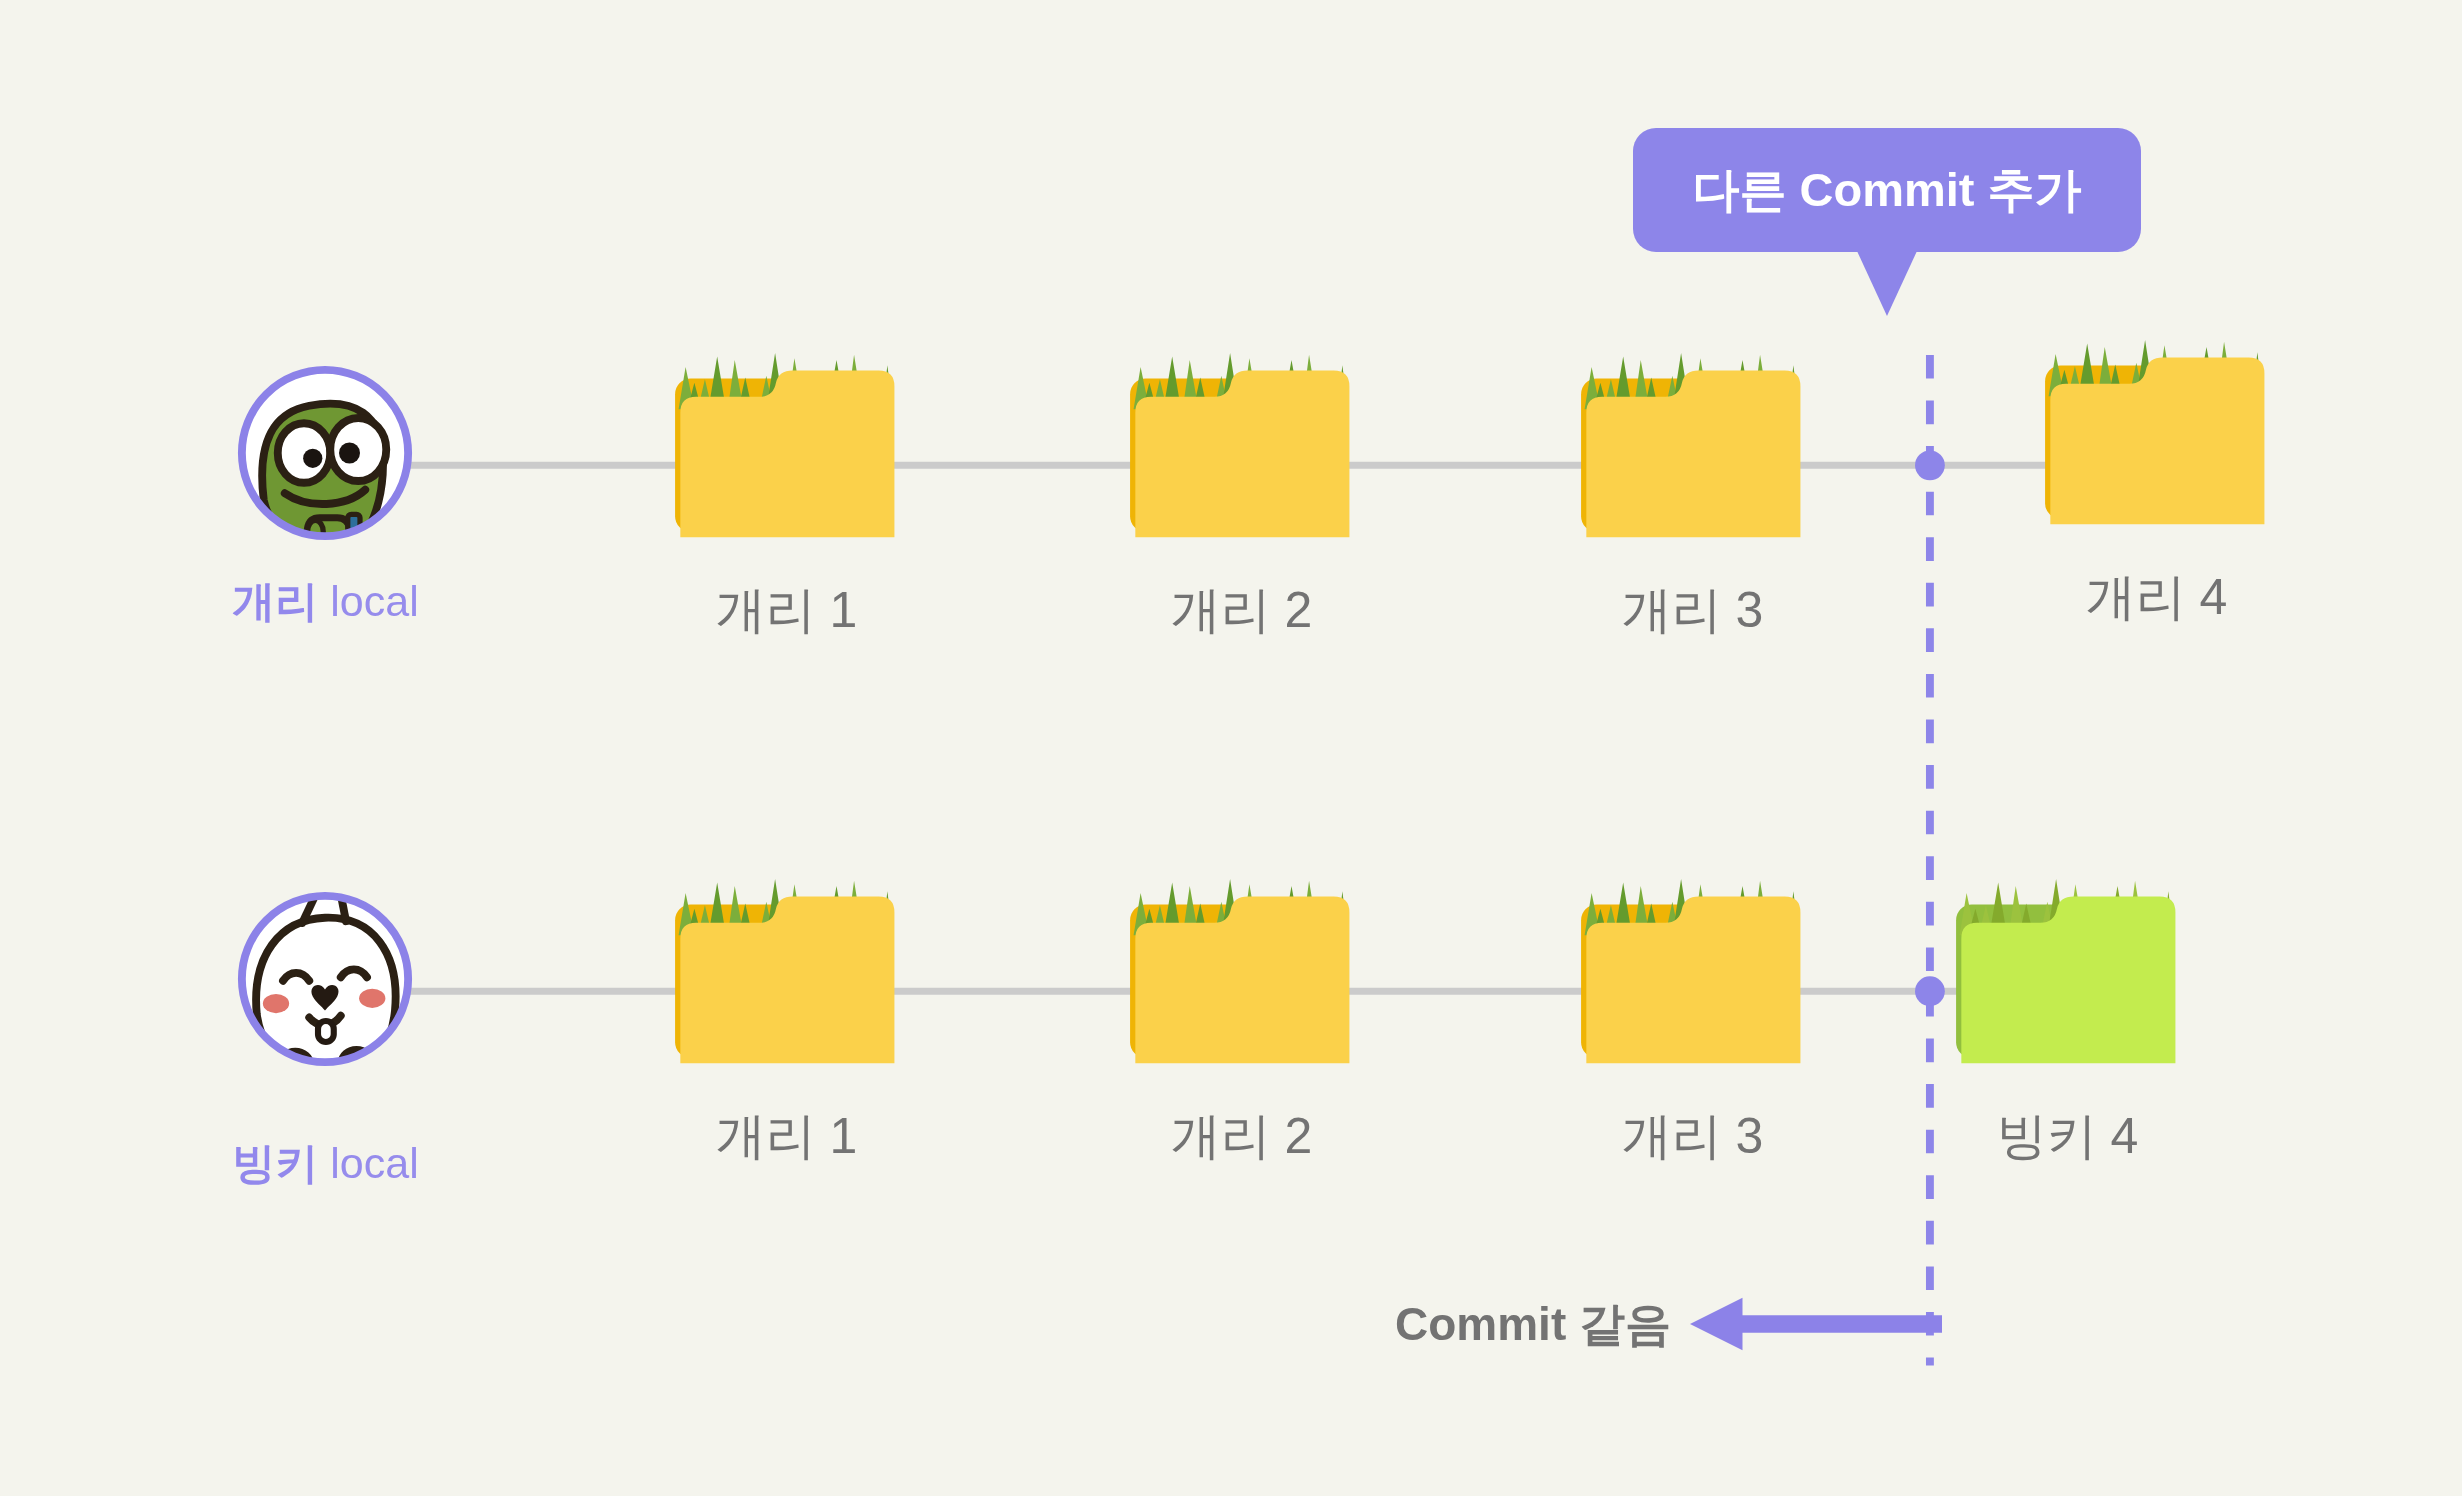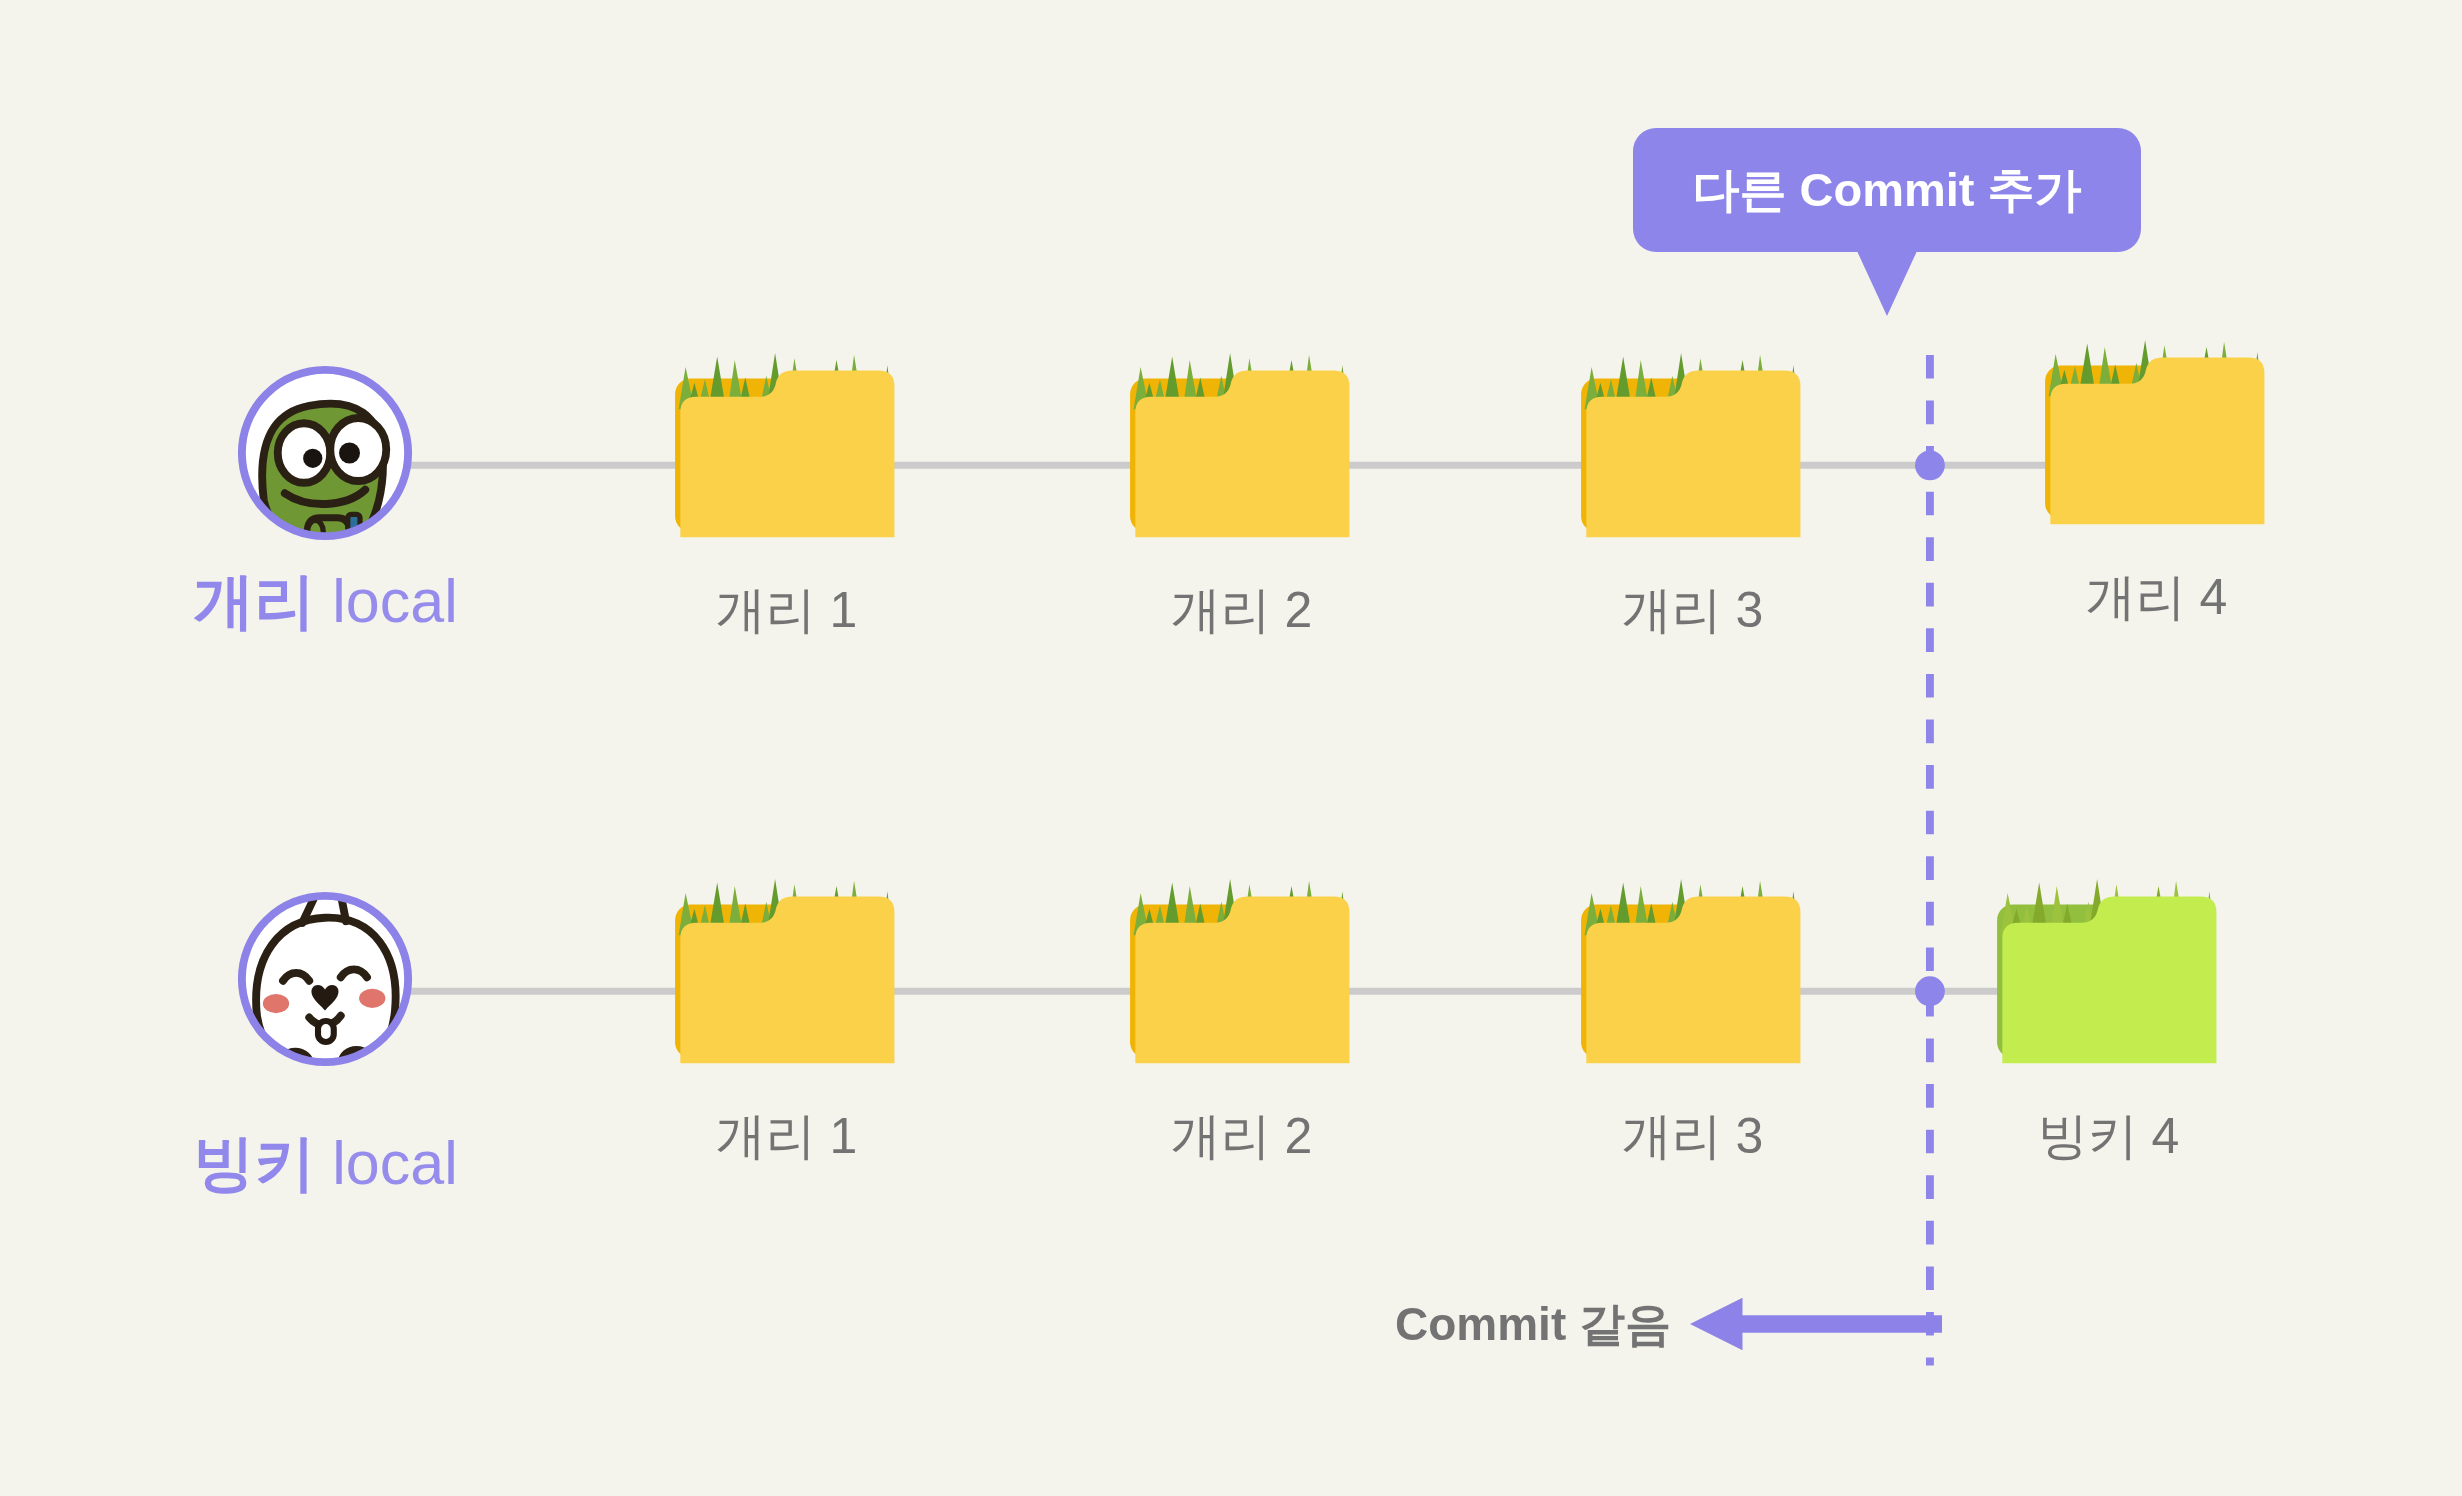--- a/index.html
+++ b/index.html
@@ -10,21 +10,21 @@
   .underlay{position:absolute;left:0;top:0;width:2462px;height:1496px;}
 
   
   .avatar{position:absolute;width:182px;height:182px;}
   .avatar--row1{left:234px;top:362px;}
   .avatar--row2{left:234px;top:888px;}
 
   
   .caption{
     position:absolute;left:45px;width:561px;height:67px;line-height:67px;
-    text-align:center;font-size:61px;color:#968CEC;white-space:nowrap;
+    text-align:center;font-size:43px;color:#968CEC;white-space:nowrap;
   }
   .caption--row1{top:568px;}
   .caption--row2{top:1094px;margin-top:36px;}
   .caption .name{font-weight:800;color:#9288EC;}
   .caption .suffix{font-weight:400;}
 
   
   .folder{position:absolute;width:223px;height:281px;}
   .folder-art{display:block;width:223px;height:186px;}
   .folder-label{
@@ -171,21 +171,21 @@
         <use href="#sym-folder"></use>
       </svg>
     <div class="folder-label">개리 2</div>
   </div>
   <div class="folder" style="left:1581px;top:879px">
     <svg class="folder-art folder--yellow" viewBox="0 0 254 212">
         <use href="#sym-folder"></use>
       </svg>
     <div class="folder-label">개리 3</div>
   </div>
-  <div class="folder" style="left:1997px;top:879px">
+  <div class="folder" style="left:1956px;top:879px">
     <svg class="folder-art folder--green" viewBox="0 0 254 212">
         <use href="#sym-folder"></use>
       </svg>
     <div class="folder-label">빙키 4</div>
   </div>
 
   <div class="commit-note">Commit 같음</div>
   <svg class="arrow-svg" viewBox="0 0 288 64">
     <rect x="56" y="22" width="232" height="20" fill="#8C82E8"></rect>
     <polygon points="0,32 60,2 60,62" fill="#8C82E8"></polygon>

